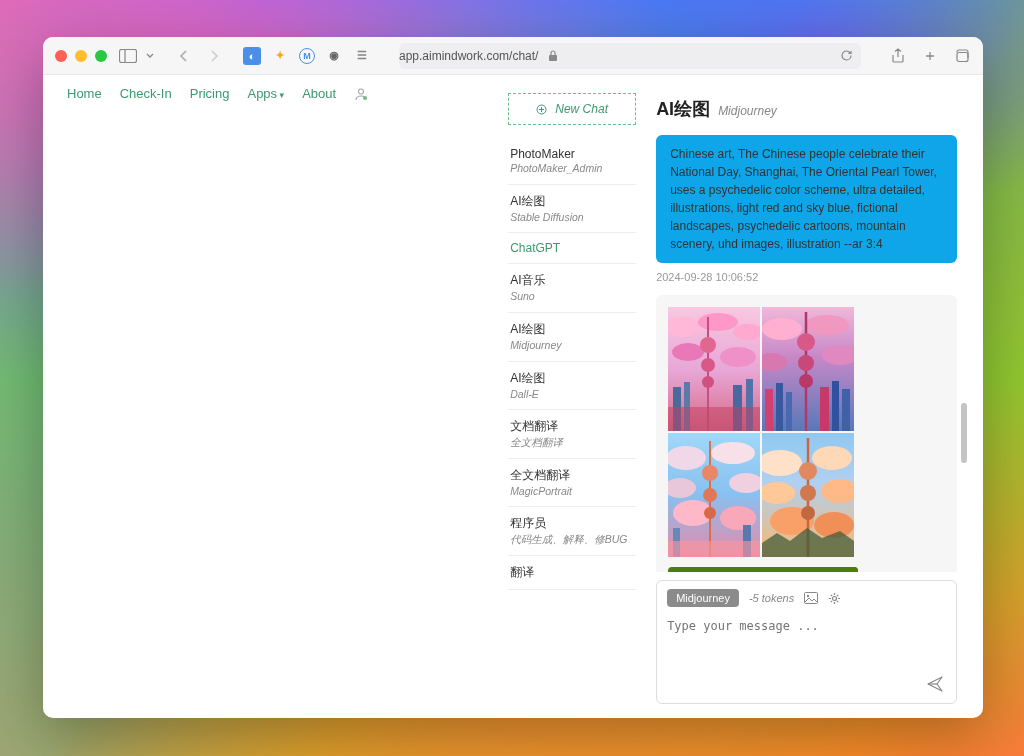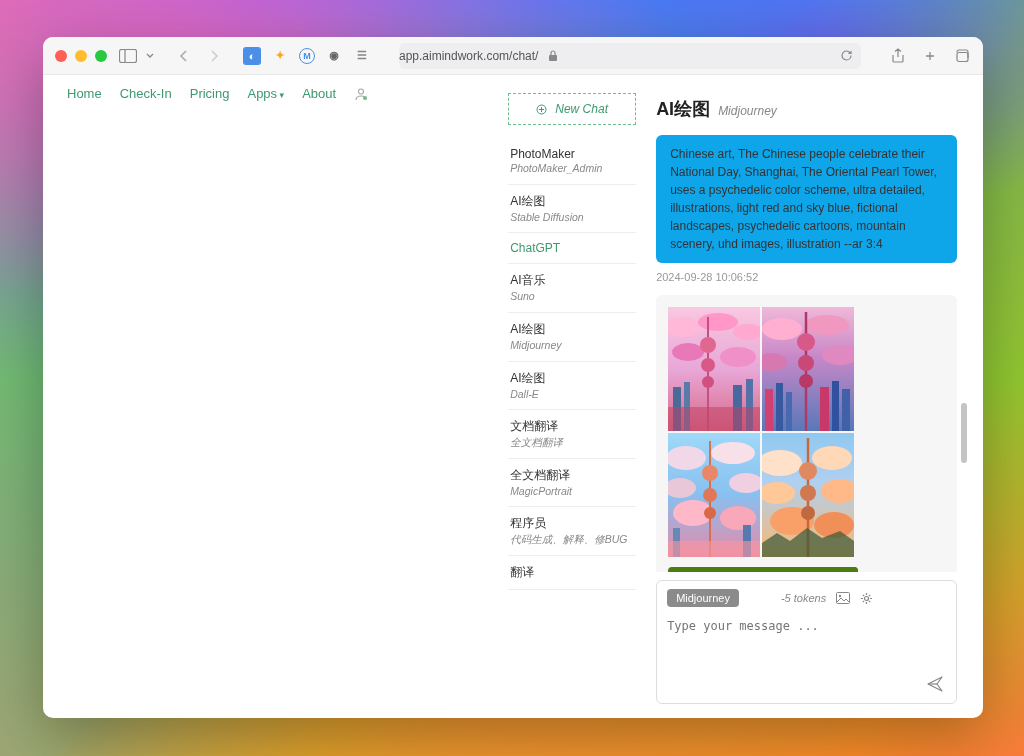--- a/index.html
+++ b/index.html
@@ -48,21 +48,21 @@
 .img-cell svg { width: 100%; height: 100%; display: block; }
 .btn-row { display: flex; gap: 0; }
 .btn-row button { border: 6px solid #4d7c0f; background: #fde047; font-size: 11px; color: #555; height: 24px; width: 38px; cursor: pointer; }
 .btn-row button:first-child { border-radius: 4px 0 0 4px; }
 .btn-row button + button { border-left: none; }
 .btn-row .refresh-btn { border-radius: 0 4px 4px 0; }
 .scroll-ind { position: absolute; right: 0; top: 268px; width: 6px; height: 60px; background: #c4c4c4; border-radius: 3px; }
 .input-area { margin: 8px 10px 14px 0; border: 1px solid #ddd; border-radius: 6px; padding: 8px 10px 10px 10px; position: relative; min-height: 124px; }
 .input-meta { display: flex; align-items: center; gap: 10px; font-size: 11px; }
 .model-tag { background: #8b8b8b; color: #fff; padding: 3px 9px; border-radius: 4px; font-size: 11px; }
-.tokens { color: #888; font-style: italic; margin-left: 32px; }
+.tokens { color: #888; font-style: italic; }
 .meta-icon { color: #888; cursor: pointer; }
 .input-text { margin-top: 12px; font-size: 12px; color: #a16207; border: none; outline: none; width: 100%; resize: none; background: transparent; }
 .send-btn { position: absolute; right: 12px; bottom: 10px; color: #888; cursor: pointer; }
 svg { display: block; }
 </style>
 </head>
 <body>
 
 <div class="desktop-bg"></div>
 

